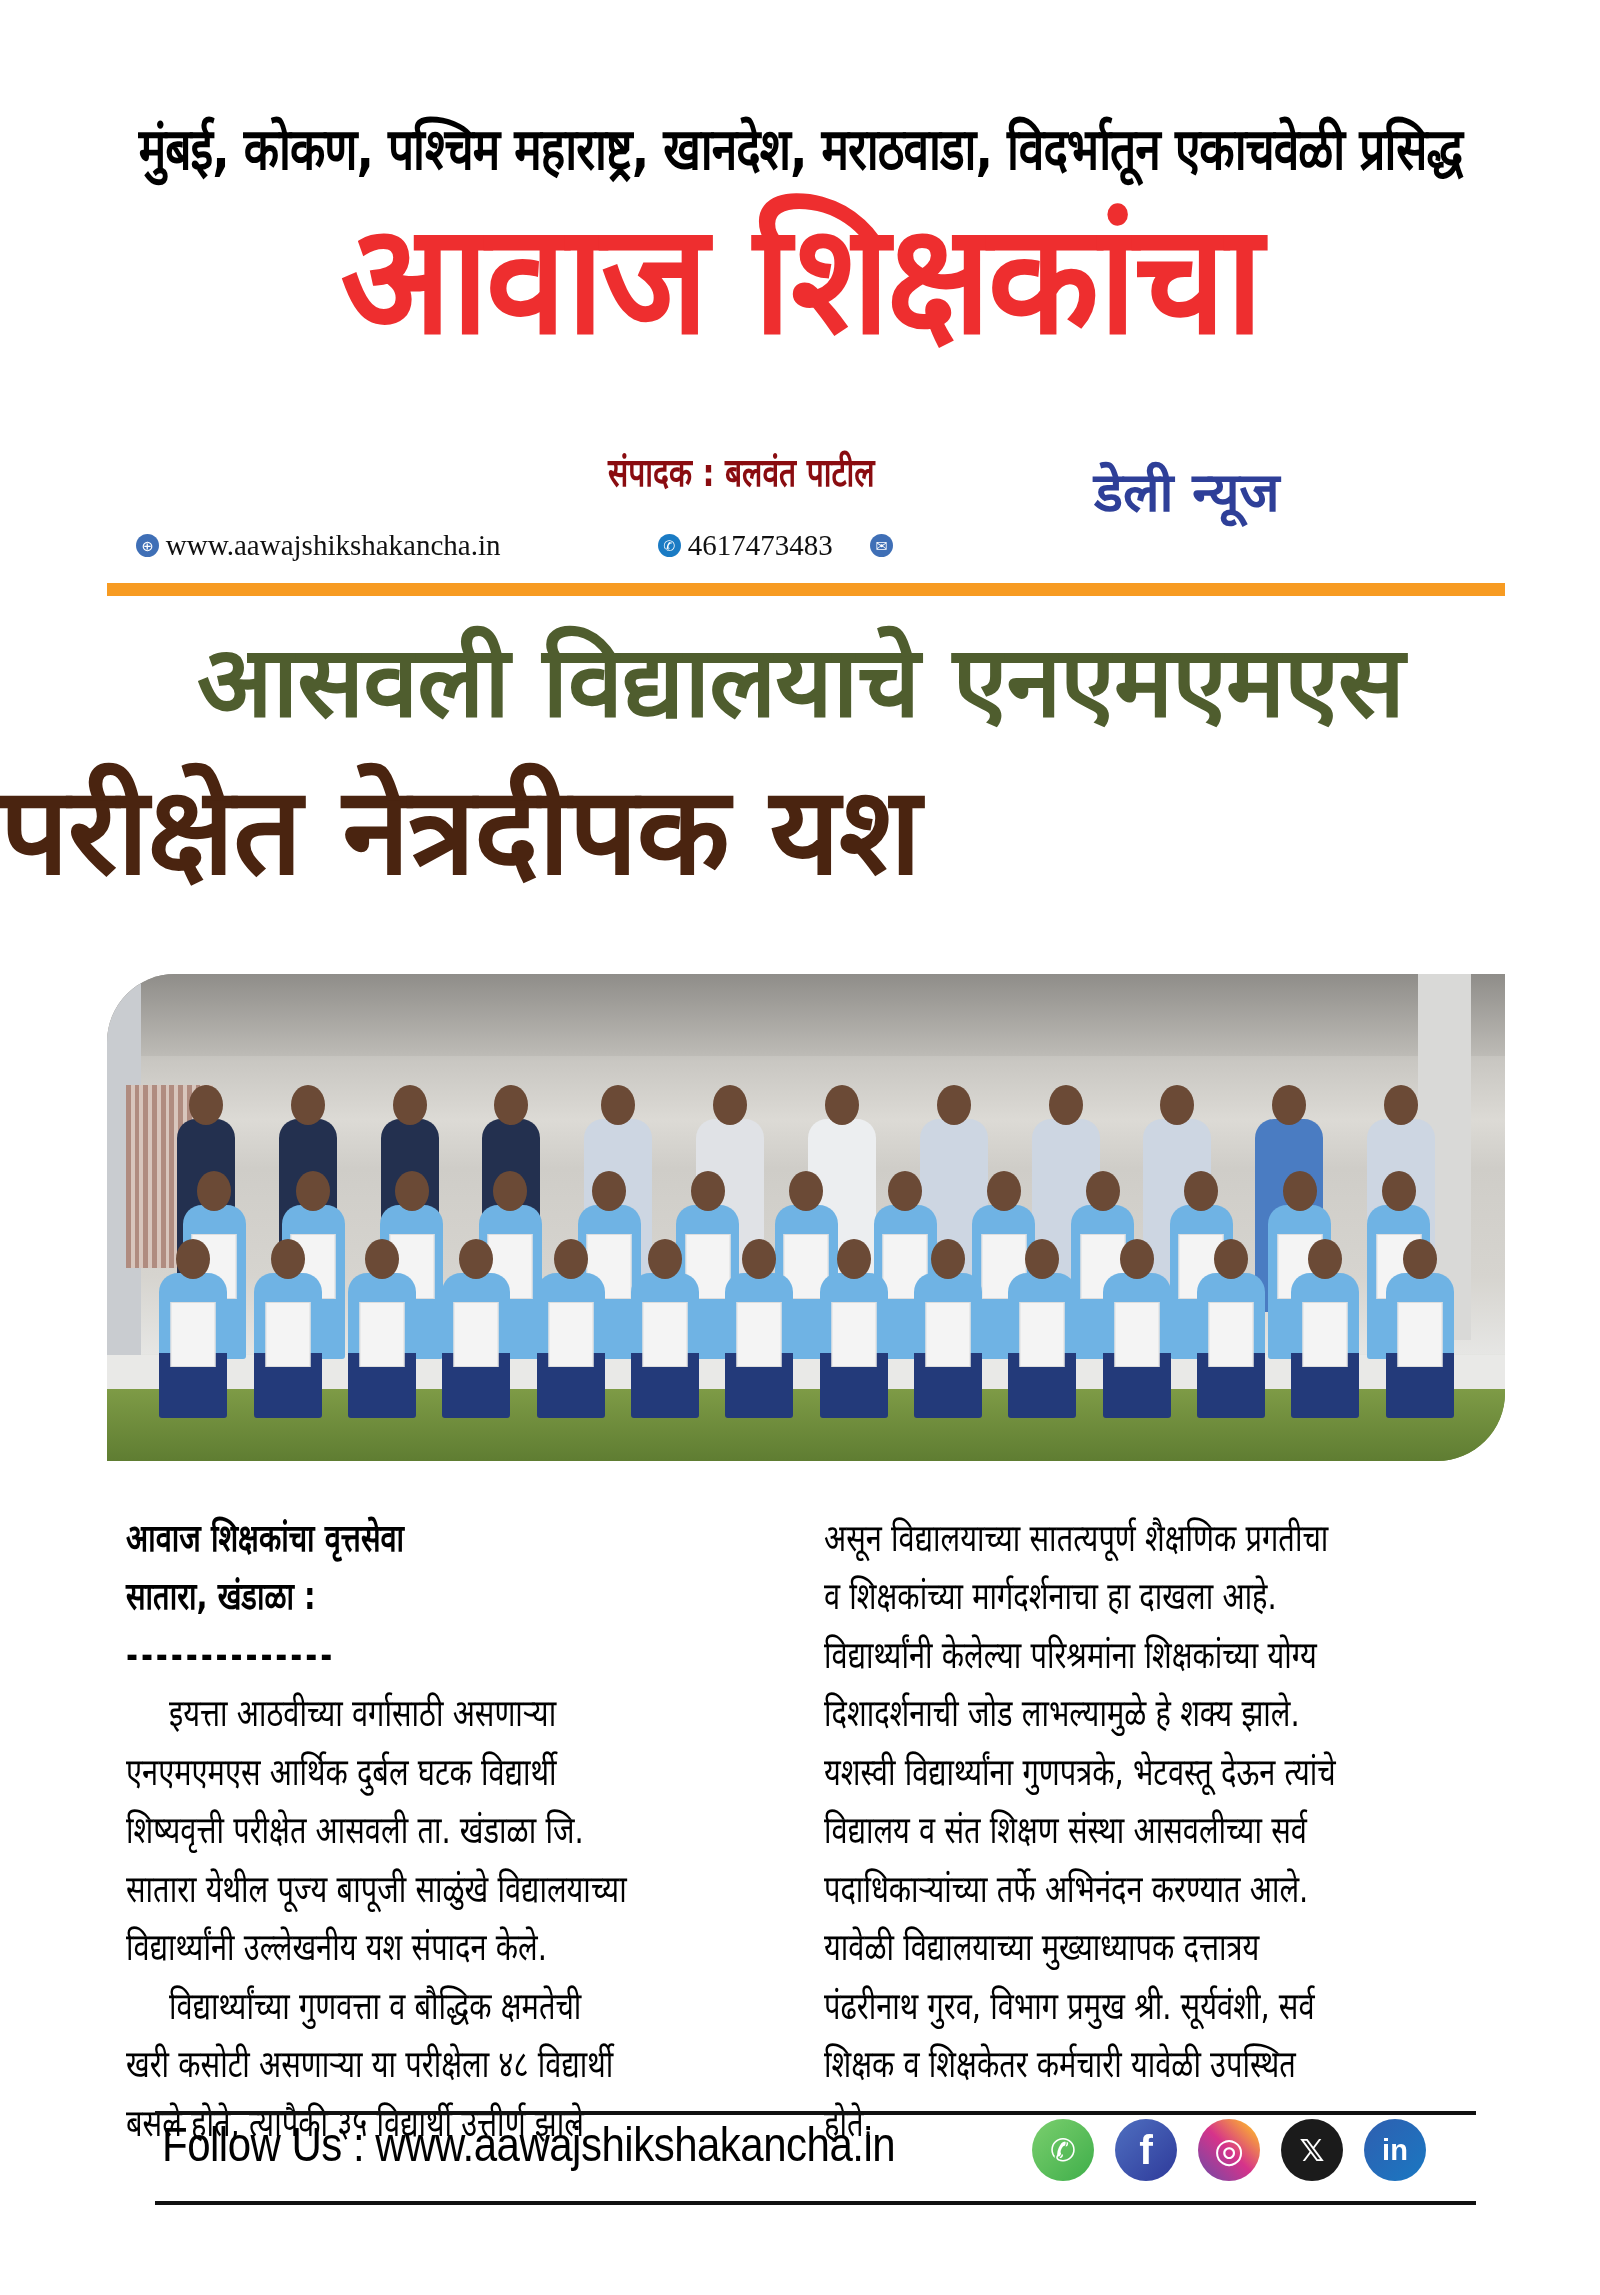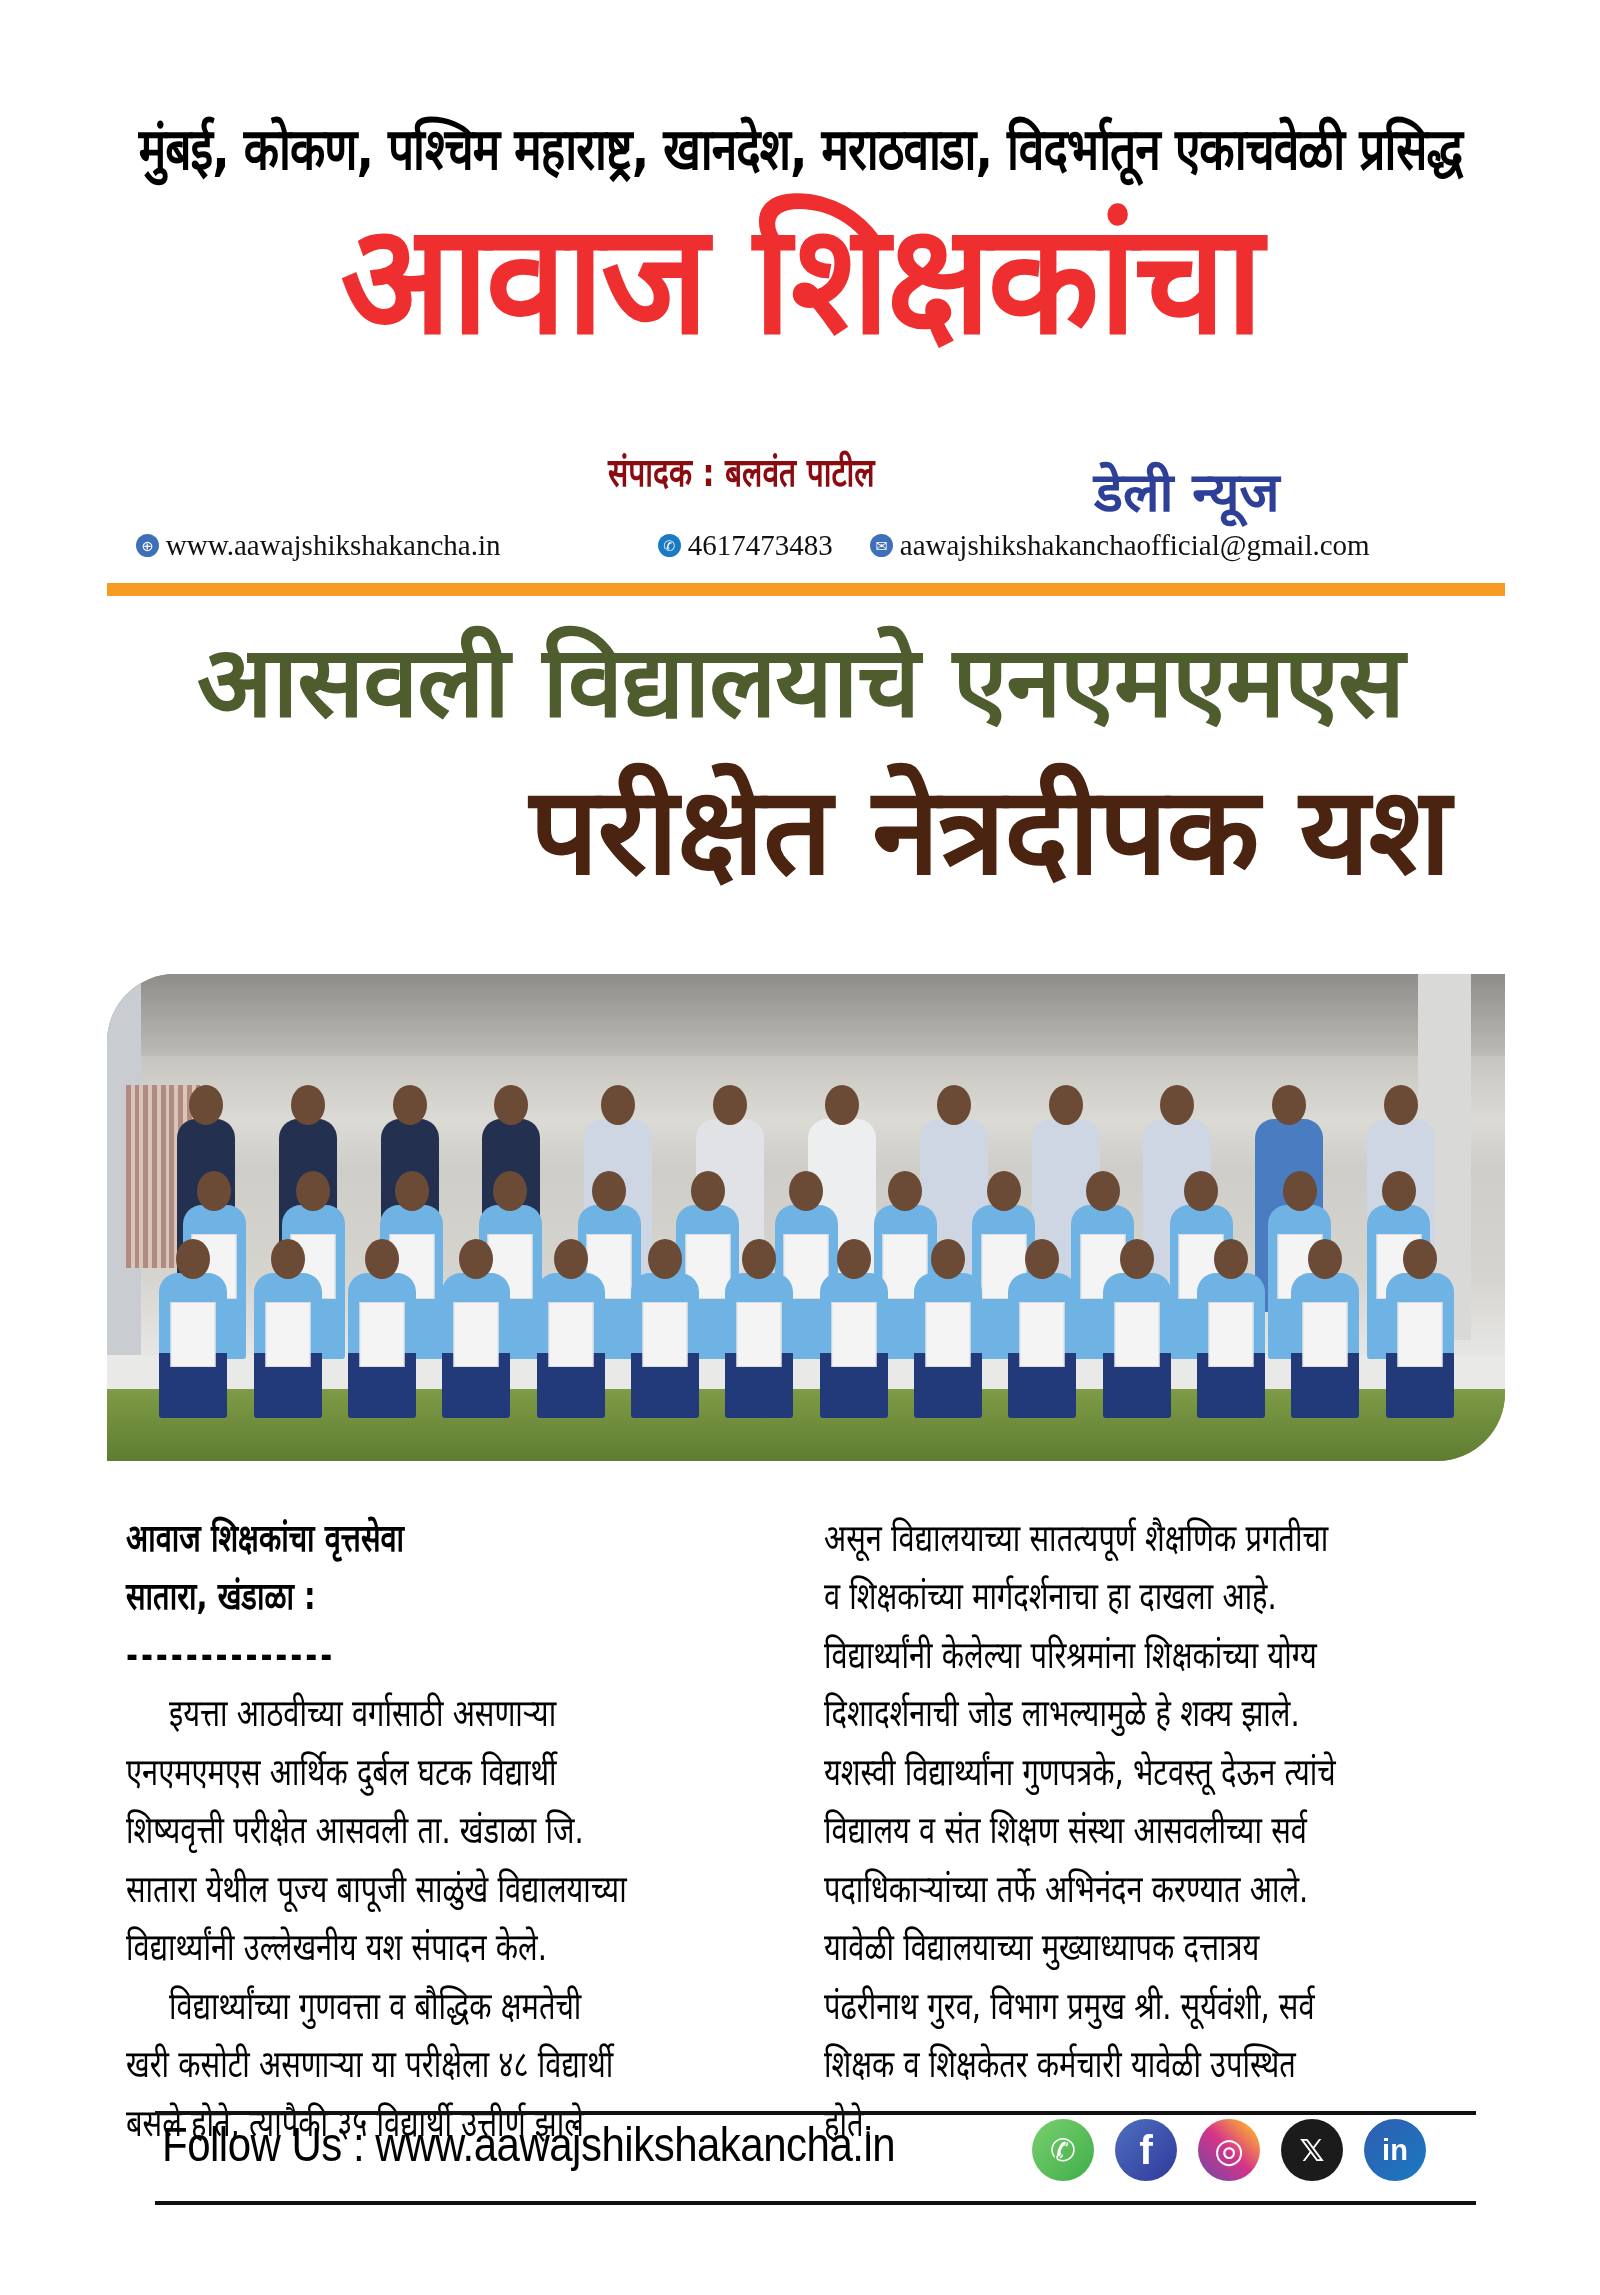--- a/index.html
+++ b/index.html
@@ -14,21 +14,21 @@
               color:#ee2e2f; line-height:1; letter-spacing:-2.9px; transform:scaleY(1.05); transform-origin:top center; }
   .editor { left:608px; top:444px; font-size:30px; font-weight:bold; color:#8a0c10; transform:scaleY(1.3); transform-origin:top left; }
   .daily { left:1094px; top:417px; font-size:54px; font-weight:bold; color:#2e3f98;margin-top:36px; }
 
   .contact { top:526px; height:39px; display:flex; align-items:center; font-family:"Liberation Serif", serif; font-size:29px; color:#111; }
   .contact .ci { width:23px; height:23px; border-radius:50%; background:#3f6fb6; margin-right:6.8px; display:flex; align-items:center; justify-content:center; color:#fff; font-size:14.5px; font-family:"DejaVu Sans", sans-serif; }
   .orange-bar { left:107px; top:583px; width:1398px; height:12.5px; background:#f79b22; }
 
   
   .hl1 { left:0; width:1601px; top:632px; text-align:center; font-size:99px; font-weight:bold; color:#4f5d2e; line-height:1; letter-spacing:-1px; }
-  .hl2 { left:0; width:1450px; top:771px; text-align:right; font-size:121px; font-weight:bold; color:#4a2410; line-height:1; letter-spacing:-1px; }
+  .hl2 { left:0; width:1450px; top:771px; text-align:left; font-size:121px; font-weight:bold; color:#4a2410; line-height:1; letter-spacing:-1px; }
 
   
   .photo { left:107px; top:974px; width:1398px; height:487px; border-radius:68px 0 68px 0; overflow:hidden;
            background:linear-gradient(180deg,#9a9894 0%,#c9c7c2 18%,#dcdad5 30%,#cfcdc8 40%,#d6d4cf 62%,#e6e6e4 78%,#6d8a3b 86%,#7a9442 100%); }
   .photo .ceiling { position:absolute; left:0; top:0; width:100%; height:82px; background:linear-gradient(180deg,#8f8d89,#bdbbb6); }
   .photo .pillar-r { position:absolute; right:34px; top:0; width:53px; height:366px; background:#d9d9d7; }
   .photo .pillar-l { position:absolute; left:0; top:0; width:34px; height:395px; background:#c9ccd0; }
   .photo .door { position:absolute; left:19px; top:111px; width:87px; height:183px; background:repeating-linear-gradient(90deg,#b08c80 0 4.8px,#d8c6bd 4.8px 8.7px); }
   .photo .steps { position:absolute; left:0; top:381px; width:100%; height:34px; background:#e9e9e7; }
   .photo .grass { position:absolute; left:0; top:415px; width:100%; height:72px; background:linear-gradient(180deg,#7e9b46,#5f7d32); }
@@ -63,21 +63,20 @@
 <div class="abs contact" style="left:136px;">
   <span class="ci">⊕</span>
   <span>www.aawajshikshakancha.in</span>
 </div>
 <div class="abs contact" style="left:658px;">
   <span class="ci" style="background:#1a7bc4;">✆</span>
   <span>4617473483</span>
 </div>
 <div class="abs contact" style="left:870px;">
   <span class="ci">✉</span>
-  <span>aawajshikshakanchaofficial@gmail.com</span>
 </div>
 
 <div class="abs orange-bar"></div>
 
 <div class="abs hl1">आसवली विद्यालयाचे एनएमएमएस</div>
 <div class="abs hl2">परीक्षेत नेत्रदीपक यश</div>
 
 <div class="abs photo">
   <div class="ceiling"></div>
   <div class="pillar-l"></div>

